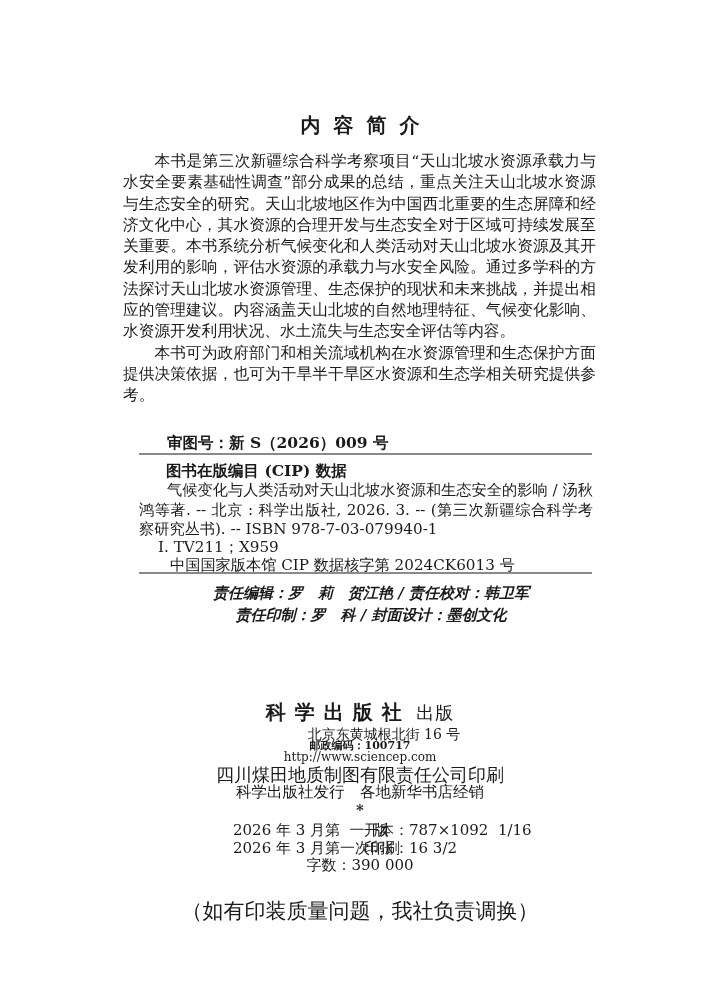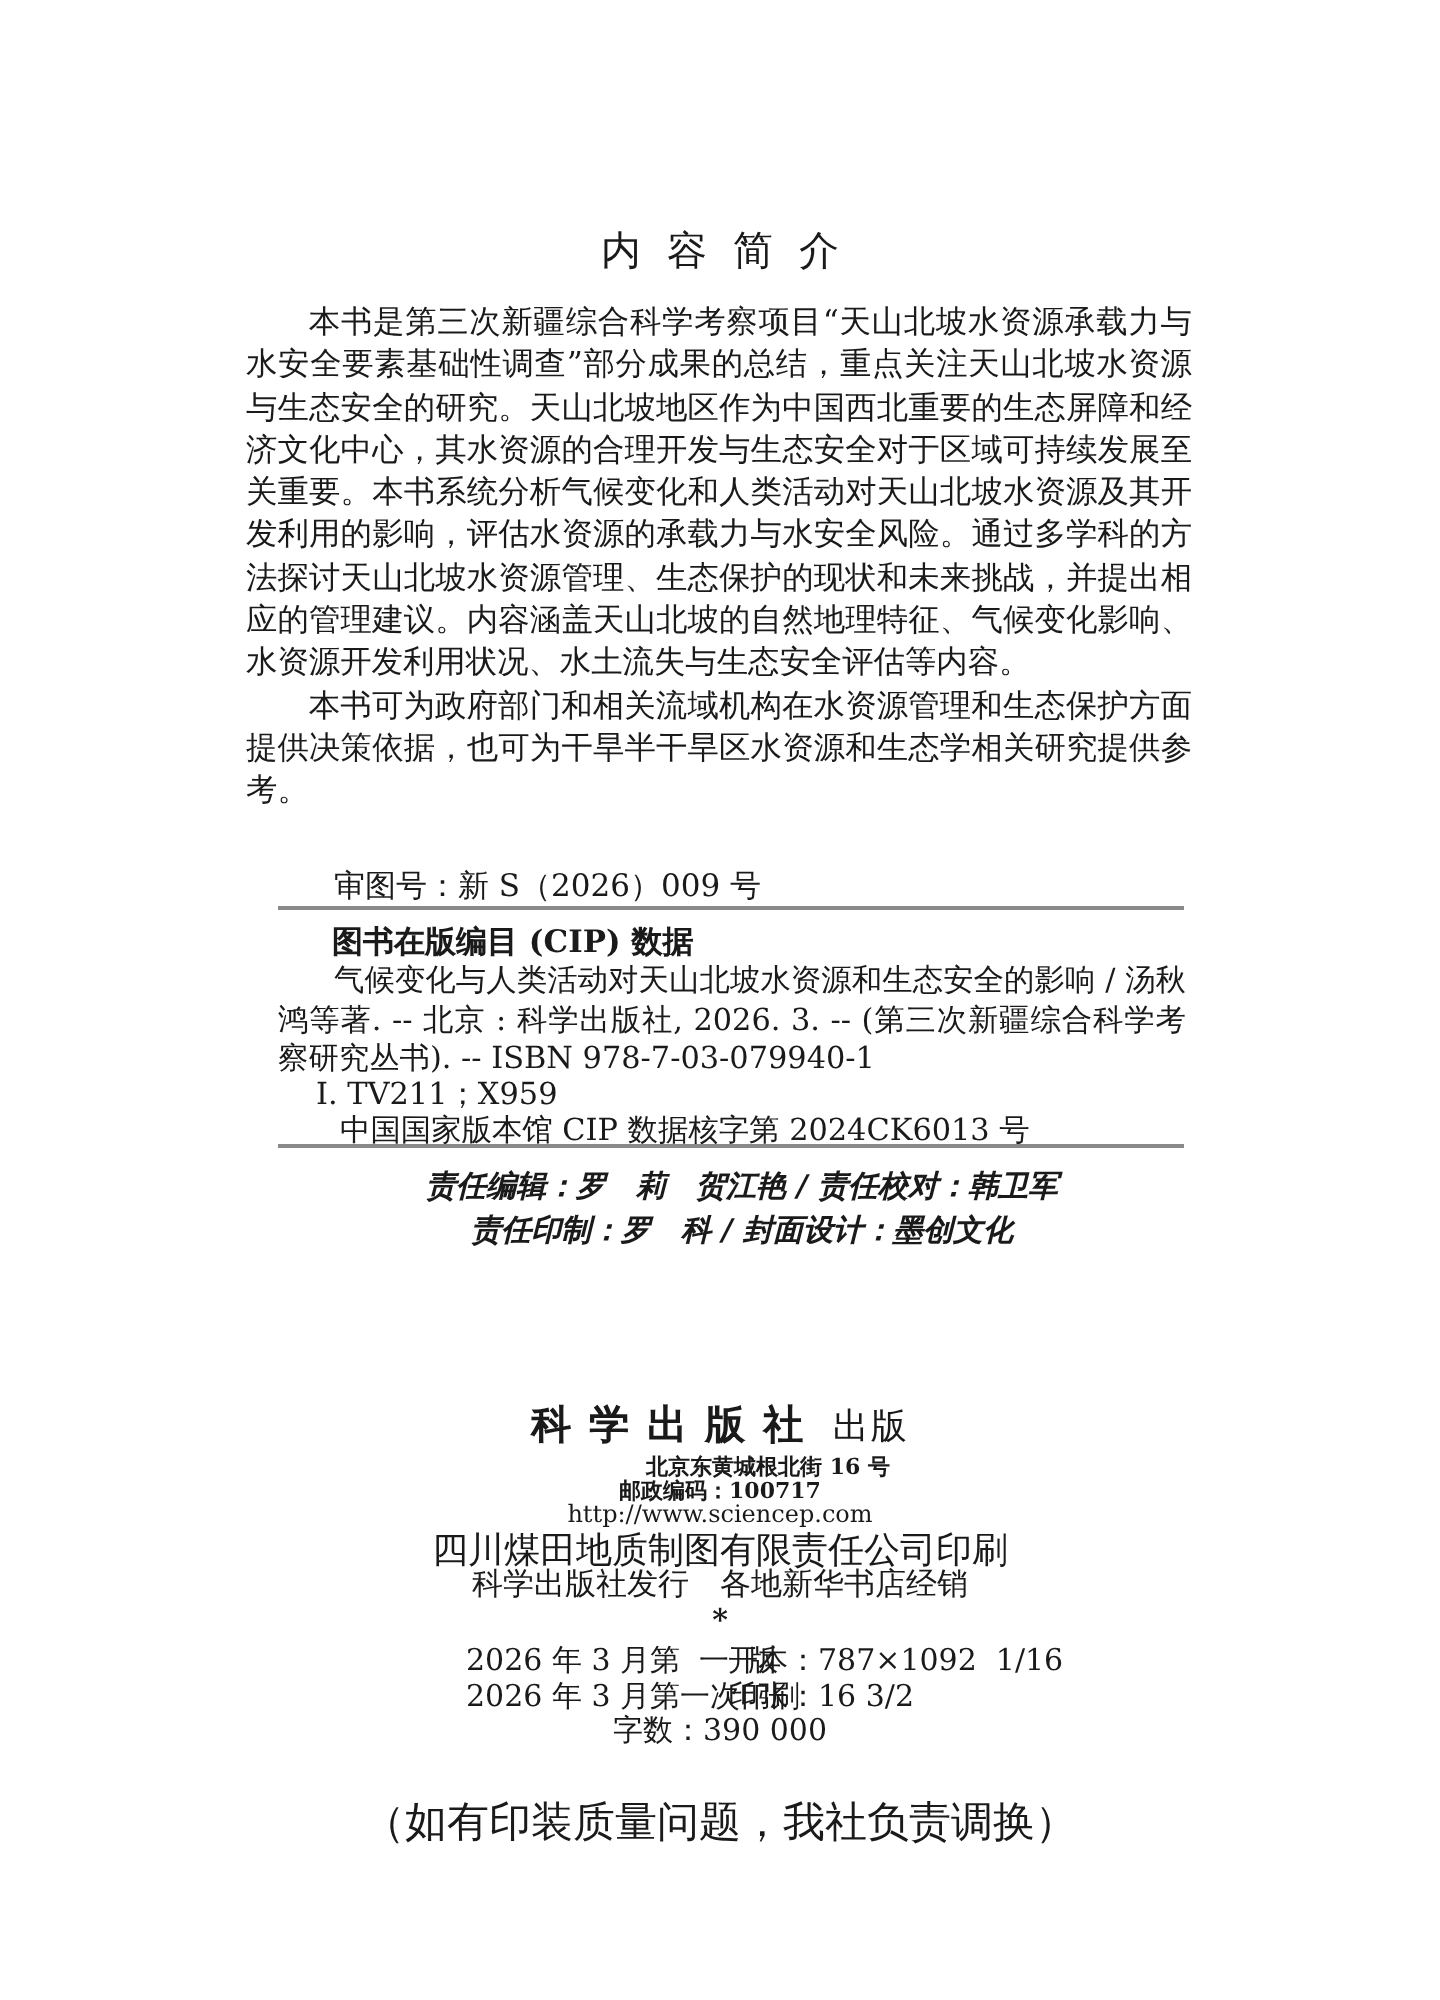--- a/index.html
+++ b/index.html
@@ -9,34 +9,34 @@
     font-family: "DejaVu Serif", "Liberation Serif", serif;
     color: #1a1a1a;
     position: relative;
     overflow: hidden;
   }
   .page { position: absolute; inset: 0; background: #ffffff; }
 
   .page-title {
     position: absolute; top: 112px; left: 0; right: 0;
     text-align: center;
-    font-size: 20px; font-weight: normal;
+    font-size: 20px; font-weight: bold;
     letter-spacing: 13px; padding-left: 13px;
   }
 
   .summary {
     position: absolute; top: 150px; left: 123px; width: 473px;
     font-size: 15.7px; line-height: 21.3px;
     text-align: justify; text-justify: inter-character;
   }
   .summary p { text-indent: 2em; }
 
   .map-approval {
     position: absolute; top: 433px; left: 167px;
-    font-size: 15.5px; font-weight: normal;
+    font-size: 15.5px; font-weight: bold;
   }
   .rule {
     position: absolute; left: 139px; width: 453px; height: 2px;
     background: #8a8a8a;
   }
   .rule-1 { top: 453px; }
   .rule-2 { top: 572px; }
 
   .cip-heading {
     position: absolute; top: 461px; left: 166px;
@@ -63,21 +63,21 @@
     font-size: 15px; line-height: 21.5px;
     font-style: italic; font-weight: 600; padding-left: 22px;
   }
 
   .centered-line { position: absolute; left: 0; right: 0; text-align: center; }
 
   .pub-line { top: 699px; font-size: 18px; }
   .pub-name { font-weight: bold; letter-spacing: 9px; font-size: 20px; }
   .pub-suffix { letter-spacing: 1px; }
 
-  .addr-1 { top: 726px; font-size: 11px; font-weight: 700; padding-left: 48px; }
+  .addr-1 { top: 726px; font-size: 14px; font-weight: 400; padding-left: 48px; }
   .addr-2 { top: 738px; font-size: 11px; font-weight: 600; }
   .website { top: 750px; font-size: 12px; }
 
   .printer { top: 763px; font-size: 18px; }
   .distribution { top: 782px; font-size: 15.5px; }
 
   .star { top: 801px; font-size: 15px; font-weight: bold; }
 
   .edition-block { position: absolute; top: 821px; left: 233px; width: 260px; }
   .edition-row { display: flex; font-size: 15px; line-height: 18px; }

